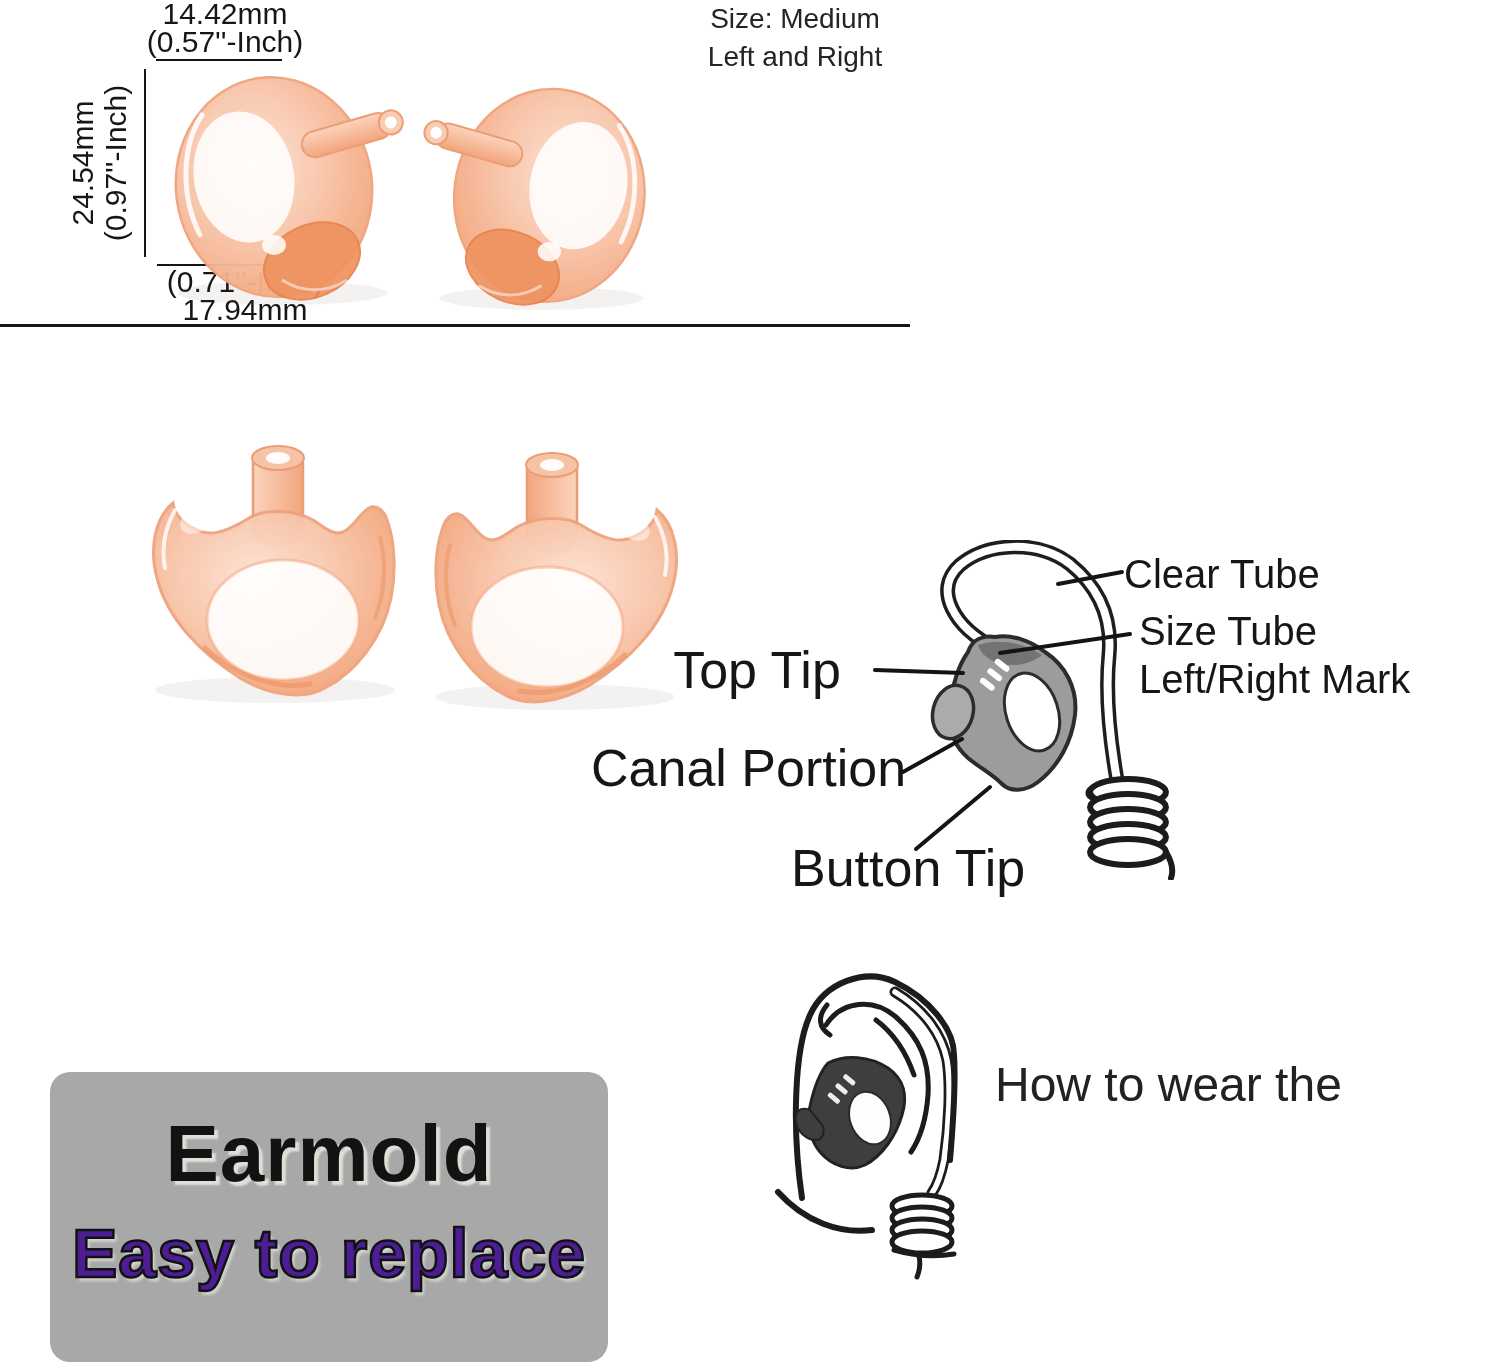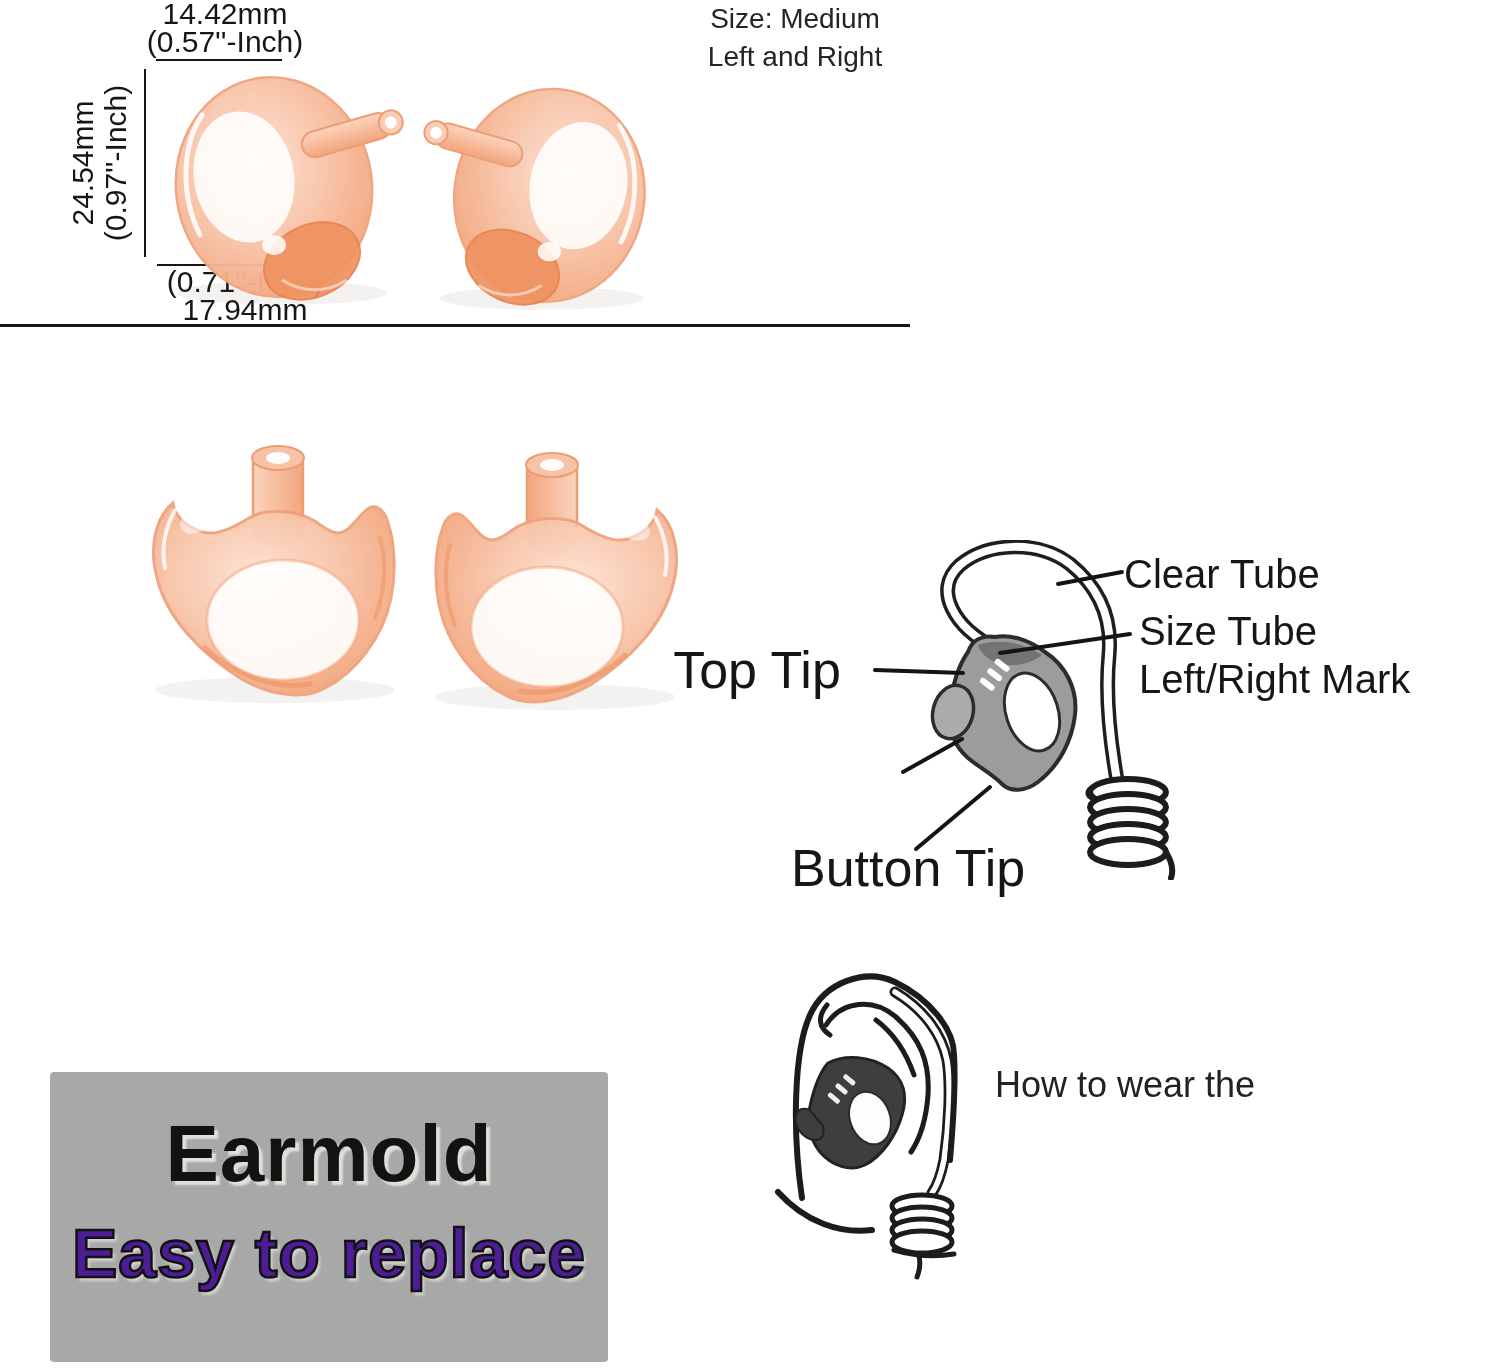--- a/index.html
+++ b/index.html
@@ -10,24 +10,24 @@
   .abs{position:absolute;}
   .dimtext{font-size:30px;line-height:28px;text-align:center;white-space:nowrap;color:#161616;}
   .ruleline{background:#161616;}
   .vlabel{
     position:absolute;left:99px;top:163px;transform:translate(-50%,-50%) rotate(-90deg);
     font-size:30px;line-height:33px;text-align:center;white-space:nowrap;color:#161616;
   }
   .sizenote{font-size:28px;line-height:38px;text-align:center;white-space:nowrap;color:#242424;}
   .plabel-l{font-size:52px;white-space:nowrap;color:#161616;}
   .plabel-r{font-size:40px;white-space:nowrap;color:#161616;}
-  .howto{font-size:36px;line-height:58px;color:#222;}
+  .howto{font-size:48px;line-height:58px;color:#222;}
   .badge{
     position:absolute;left:50px;top:1072px;width:558px;height:290px;
-    background:#a8a8a8;border-radius:4px;display:flex;flex-direction:column;align-items:center;
+    background:#a8a8a8;border-radius:20px;display:flex;flex-direction:column;align-items:center;
   }
   .badge-title{
     margin-top:36px;font-size:80px;font-weight:bold;color:#121212;letter-spacing:1px;
     text-shadow:4px 4px 2px rgba(230,230,222,0.9);
   }
   .badge-sub{
     margin-top:14px;font-size:68px;font-weight:bold;color:#4c1d95;letter-spacing:1px;
     -webkit-text-stroke:2.5px #121212;
     text-shadow:3px 4px 3px rgba(248,248,242,0.55);
   }
@@ -159,20 +159,21 @@
     </g>
 
     <line class="callout" x1="15" y1="130" x2="103" y2="133"></line>
     <line class="callout" x1="198" y1="44" x2="262" y2="32"></line>
     <line class="callout" x1="140" y1="113" x2="270" y2="94"></line>
     <line class="callout" x1="43" y1="232" x2="102" y2="199"></line>
     <line class="callout" x1="56" y1="309" x2="130" y2="247"></line>
   </svg>
 
   <div class="abs plabel-l" style="left:642px;top:640px;width:230px;text-align:center;">Top Tip</div>
+  <div class="abs plabel-l" style="left:591px;top:738px;">Canal Portion</div>
   <div class="abs plabel-l" style="left:791px;top:838px;">Button Tip</div>
   <div class="abs plabel-r" style="left:1124px;top:552px;">Clear Tube</div>
   <div class="abs plabel-r" style="left:1139px;top:609px;">Size Tube</div>
   <div class="abs plabel-r" style="left:1139px;top:657px;">Left/Right Mark</div>
 
   <svg class="abs" style="left:770px;top:960px;" width="230" height="325" viewBox="0 0 230 325">
 
     <path class="etO" d="M125,32 C 155,50 172,75 177,100 C 181,125 179,165 174,200 C 171,215 167,226 162,233"></path>
     <path class="etI" d="M125,32 C 155,50 172,75 177,100 C 181,125 179,165 174,200 C 171,215 167,226 162,233"></path>
 

